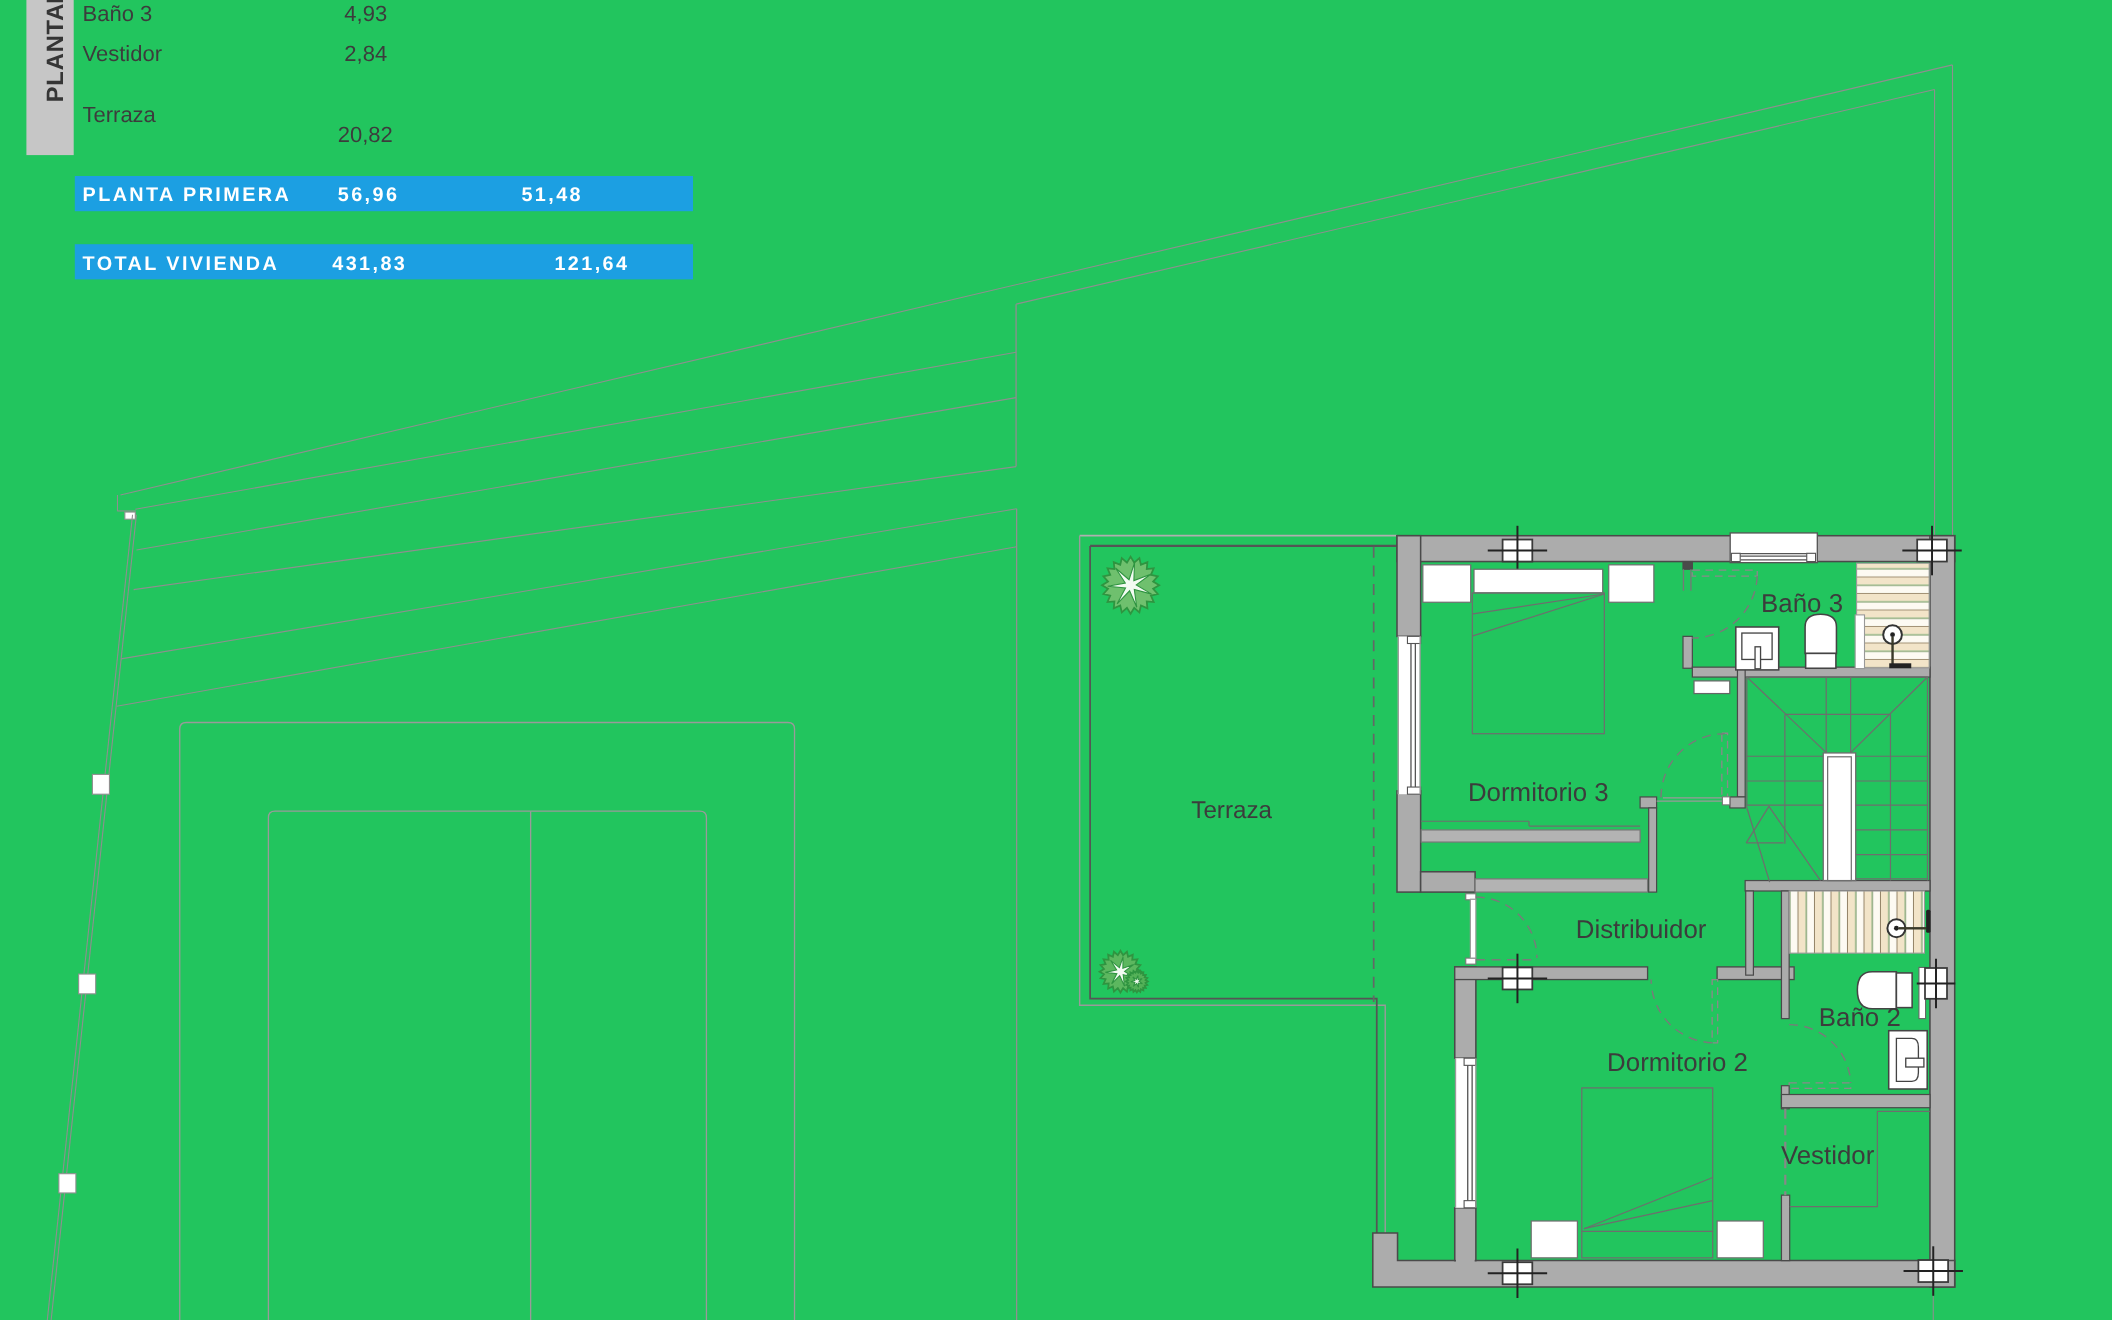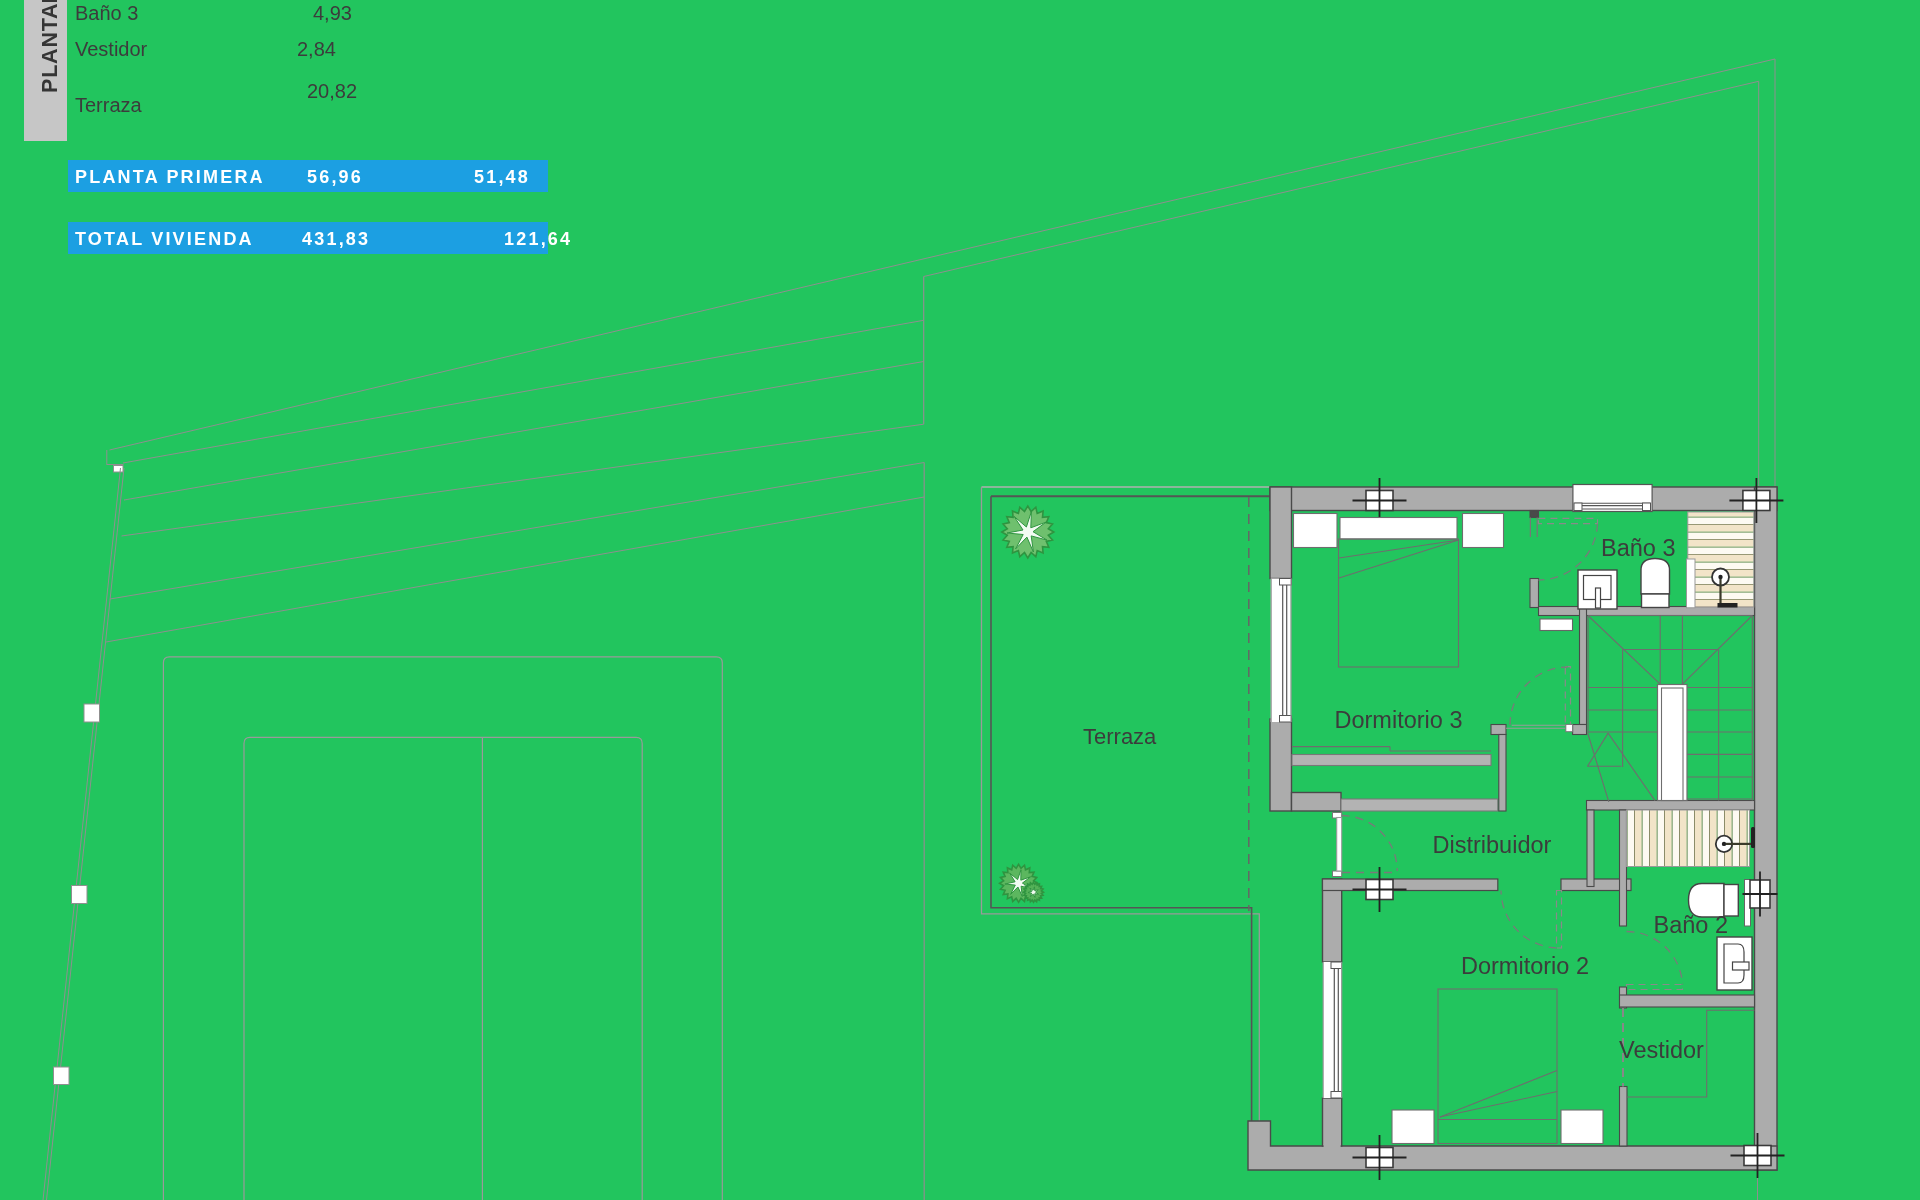--- a/index.html
+++ b/index.html
@@ -1,35 +1,35 @@
 <!DOCTYPE html>
 <html><head>
 <meta charset="utf-8">
 <style>
   html,body{margin:0;padding:0;background:#ffffff;}
   #page{position:relative;width:1920px;height:1200px;background:#22c55e;overflow:hidden;
         font-family:"Liberation Sans", sans-serif;-webkit-font-smoothing:antialiased;
         transform:translateZ(0);}
   #sidebar{position:absolute;left:24px;top:0;width:43px;height:141px;background:#c6c6c6;}
   .row{position:absolute;font-size:20px;color:#3c3c3c;}
-  .bar{position:absolute;left:68px;width:480px;height:32px;background:#1c9fe2;color:#fff;
-       font-weight:bold;font-size:18px;letter-spacing:2.2px;}
+  .bar{position:absolute;left:68px;width:532px;height:32px;background:#1c9fe2;color:#fff;
+       font-weight:bold;font-size:18px;letter-spacing:2.2px;padding-left:30px;}
   .bar span{position:absolute;top:7px;}
 </style>
 </head>
 <body>
 <div id="page">
   <div id="sidebar"></div>
 
   <div class="row" style="left:75px;top:2px;">Baño 3</div>
   <div class="row" style="left:313px;top:2px;">4,93</div>
   <div class="row" style="left:75px;top:38px;">Vestidor</div>
-  <div class="row" style="left:297px;top:38px;">2,84</div>
+  <div class="row" style="left:313px;top:38px;">2,84</div>
   <div class="row" style="left:75px;top:94px;">Terraza</div>
-  <div class="row" style="left:307px;top:80px;">20,82</div>
+  <div class="row" style="left:307px;top:112px;">20,82</div>
 
   <div class="bar" style="top:160px;">
     <span style="left:7px;">PLANTA PRIMERA</span>
     <span style="left:239px;text-align:center;">56,96</span>
     <span style="left:406px;">51,48</span>
   </div>
   <div class="bar" style="top:222px;">
     <span style="left:7px;text-align:right;">TOTAL VIVIENDA</span>
     <span style="left:234px;">431,83</span>
     <span style="left:400px;margin-left:36px;">121,64</span>

